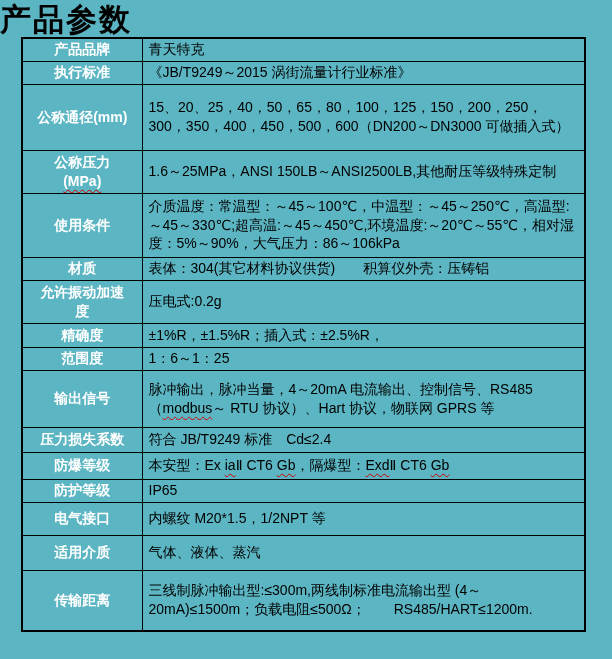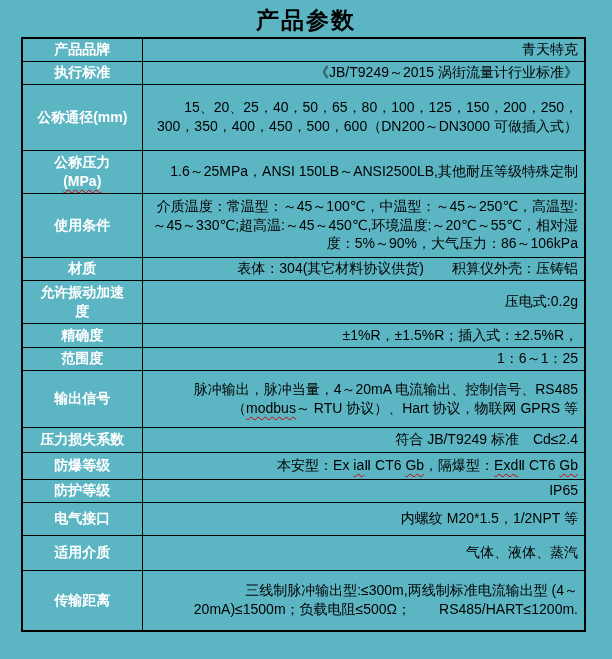--- a/index.html
+++ b/index.html
@@ -6,22 +6,21 @@
   body {
     width: 612px;
     height: 659px;
     background: #5cb5c2;
     overflow: hidden;
     font-family: "Liberation Sans", "DejaVu Sans", sans-serif;
   }
   .page-title {
     height: 36px;
     line-height: 38px;
-    text-align: center;
-    font-size: 23px;
+    font-size: 31px;
     font-weight: bold;
     color: #000;
     letter-spacing: 2px;
     padding-top: 1px;
   }
   table.spec {
     border-collapse: collapse;
     table-layout: fixed;
     width: 565px;
     margin-left: 21px;
@@ -36,21 +35,21 @@
     overflow: hidden;
   }
   table.spec th {
     color: #ffffff;
     font-weight: bold;
     text-align: center;
     padding: 1px 2px;
   }
   table.spec td {
     color: #000000;
-    text-align: right;
+    text-align: left;
     word-break: break-word;
   }
   .misspelled {
     text-decoration-line: underline;
     text-decoration-style: wavy;
     text-decoration-color: #d40000;
     text-decoration-thickness: 1px;
     text-underline-offset: 3px;
   }
 </style>

